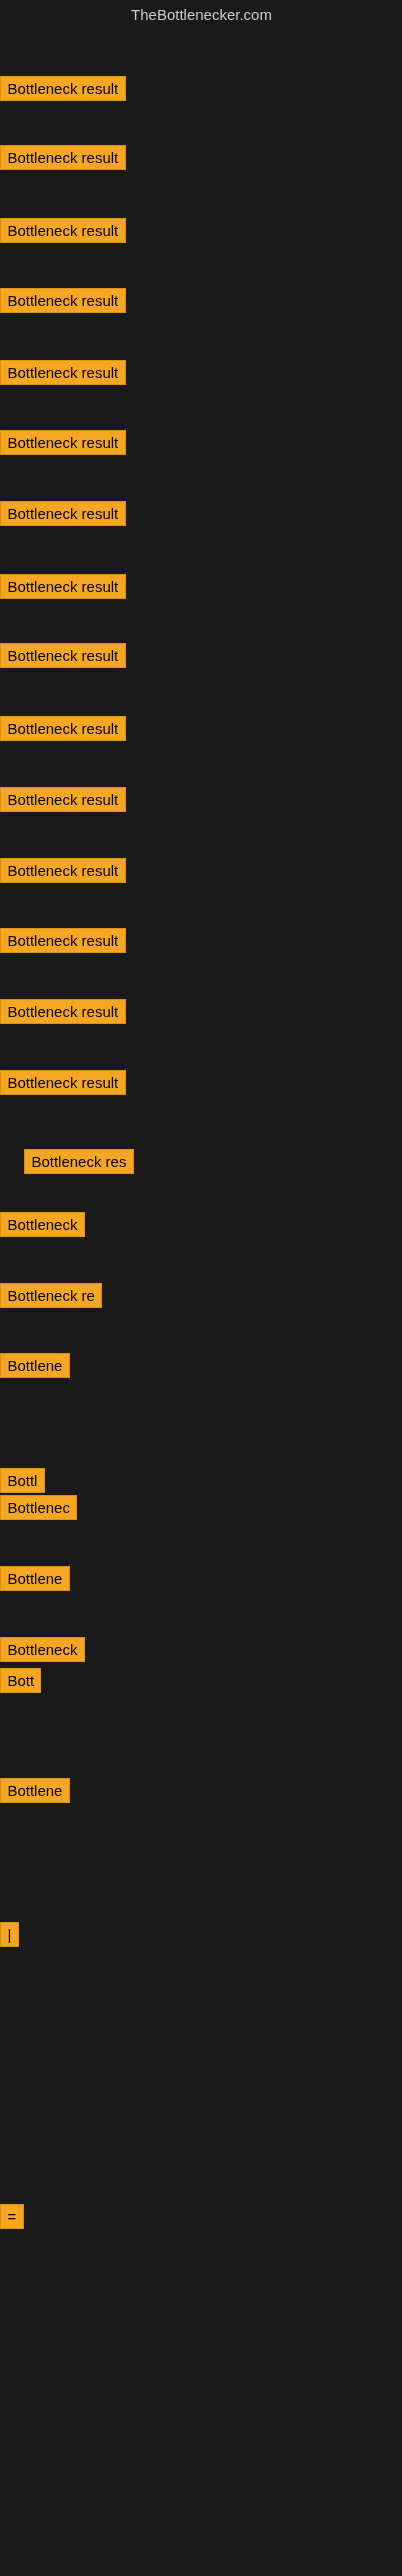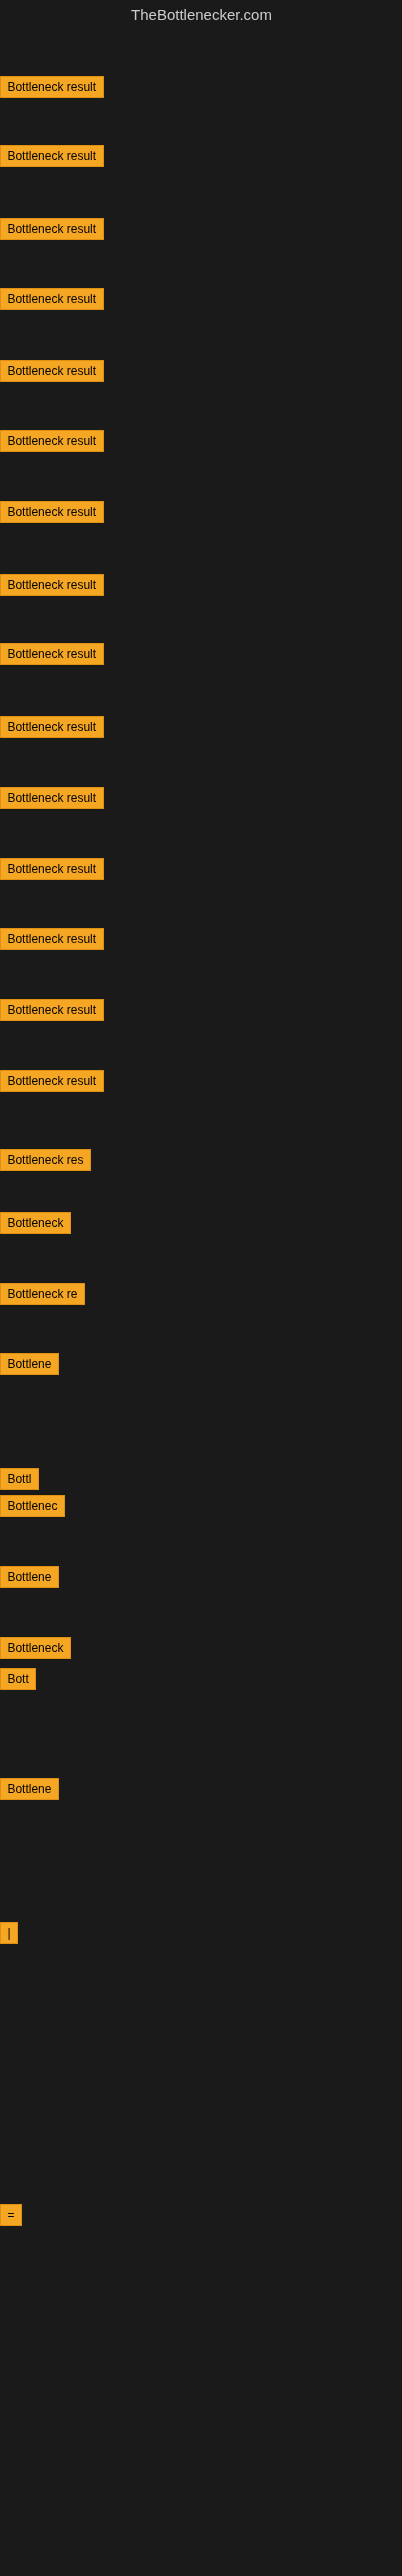--- a/index.html
+++ b/index.html
@@ -31,21 +31,21 @@
 
     .bottleneck-item {
       position: absolute;
       left: 0;
       display: inline-block;
     }
 
     .bottleneck-badge {
       background-color: #f5a623;
       color: #000000;
-      font-size: 12px;
+      font-size: 15px;
       font-weight: normal;
       padding: 3.2px 6.4px;
       border: 0.8px solid #e09010;
       display: inline-block;
       white-space: nowrap;
     }
   </style>
 </head>
 <body>
 
@@ -62,21 +62,21 @@
       <div class="bottleneck-item" style="top: 400px;"><span class="bottleneck-badge">Bottleneck result</span></div>
       <div class="bottleneck-item" style="top: 471px;"><span class="bottleneck-badge">Bottleneck result</span></div>
       <div class="bottleneck-item" style="top: 544px;"><span class="bottleneck-badge">Bottleneck result</span></div>
       <div class="bottleneck-item" style="top: 613px;"><span class="bottleneck-badge">Bottleneck result</span></div>
       <div class="bottleneck-item" style="top: 686px;"><span class="bottleneck-badge">Bottleneck result</span></div>
       <div class="bottleneck-item" style="top: 757px;"><span class="bottleneck-badge">Bottleneck result</span></div>
       <div class="bottleneck-item" style="top: 828px;"><span class="bottleneck-badge">Bottleneck result</span></div>
       <div class="bottleneck-item" style="top: 898px;"><span class="bottleneck-badge">Bottleneck result</span></div>
       <div class="bottleneck-item" style="top: 969px;"><span class="bottleneck-badge">Bottleneck result</span></div>
       <div class="bottleneck-item" style="top: 1040px;"><span class="bottleneck-badge">Bottleneck result</span></div>
-      <div class="bottleneck-item" style="top: 1119px;"><span class="bottleneck-badge">Bottleneck res</span></div>
+      <div class="bottleneck-item" style="top: 1119px; padding-left: 24px;"><span class="bottleneck-badge">Bottleneck res</span></div>
       <div class="bottleneck-item" style="top: 1182px;"><span class="bottleneck-badge">Bottleneck</span></div>
       <div class="bottleneck-item" style="top: 1253px; text-decoration: underline;"><span class="bottleneck-badge">Bottleneck re</span></div>
       <div class="bottleneck-item" style="top: 1323px;"><span class="bottleneck-badge">Bottlene</span></div>
       <div class="bottleneck-item" style="top: 1438px;"><span class="bottleneck-badge">Bottl</span></div>
       <div class="bottleneck-item" style="top: 1465px; border-radius: 7px;"><span class="bottleneck-badge">Bottlenec</span></div>
       <div class="bottleneck-item" style="top: 1536px;"><span class="bottleneck-badge">Bottlene</span></div>
       <div class="bottleneck-item" style="top: 1607px;"><span class="bottleneck-badge">Bottleneck</span></div>
       <div class="bottleneck-item" style="top: 1638px;"><span class="bottleneck-badge">Bott</span></div>
       <div class="bottleneck-item" style="top: 1748px;"><span class="bottleneck-badge">Bottlene</span></div>
       <div class="bottleneck-item" style="top: 1892px;"><span class="bottleneck-badge">|</span></div>

